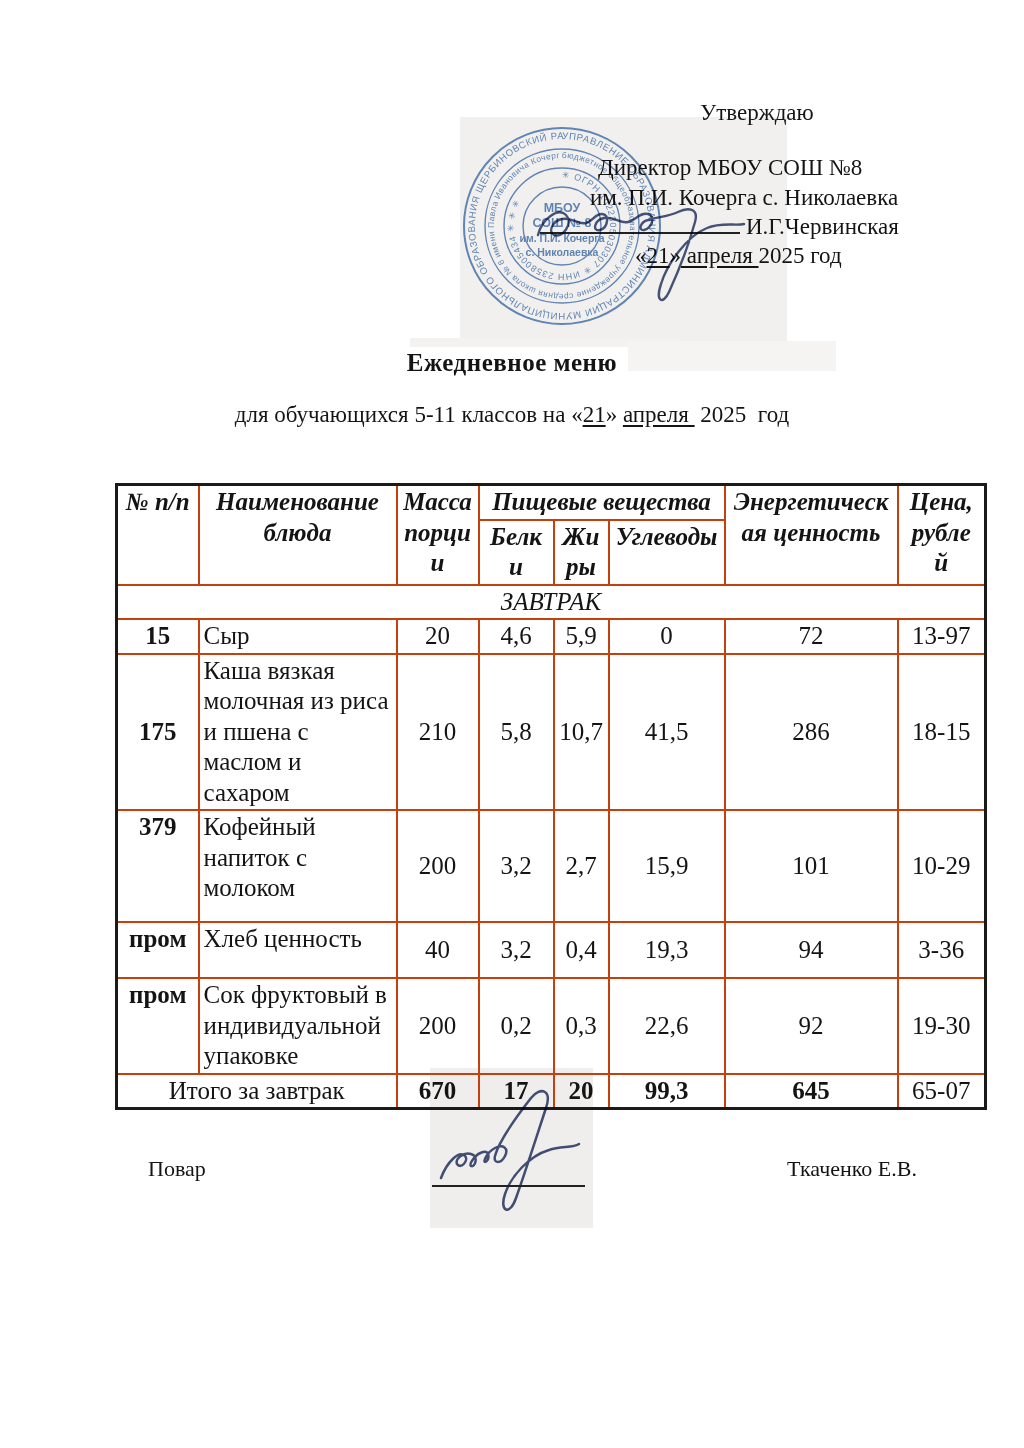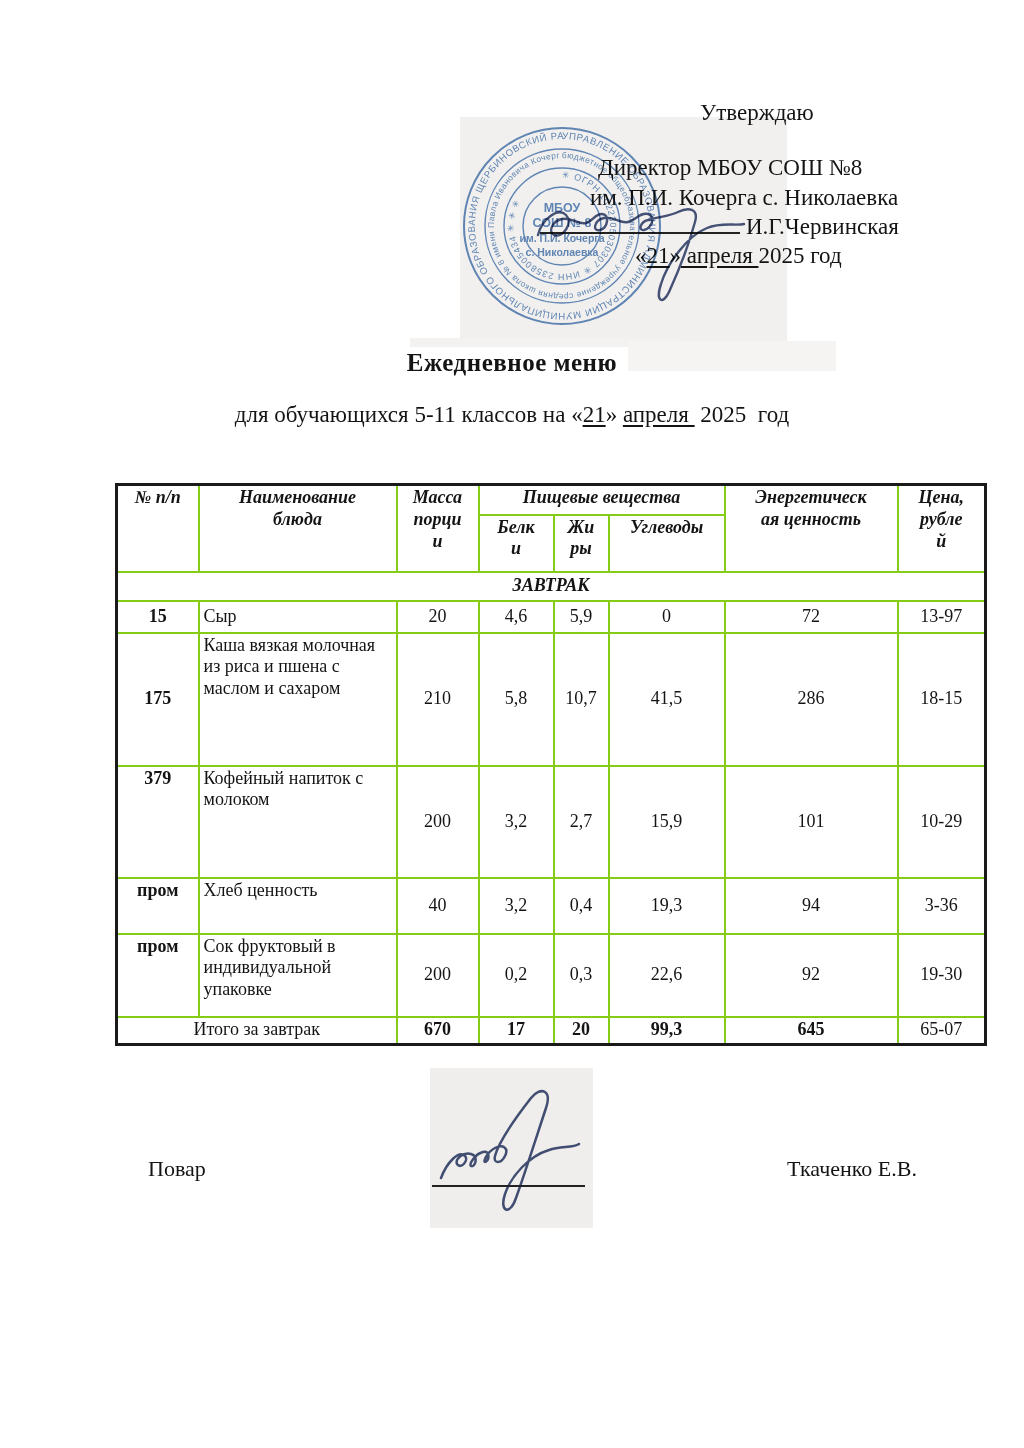--- a/index.html
+++ b/index.html
@@ -21,24 +21,24 @@
   .d2 { left:590px; top:185px; }
   .d3 { left:540px; top:214px; }
   .d4 { left:635px; top:243px; }
   .sig-rule { display:inline-block; width:200px; height:19px; border-bottom:2px solid #222; margin-right:6px; }
   u { text-underline-offset:3px; }
 
   .doc-title { left:0; top:349px; width:1024px; text-align:center; font-size:25px; font-weight:bold; letter-spacing:.5px; }
   .doc-subtitle { left:0; top:402px; width:1024px; text-align:center; font-size:23px; white-space:pre; }
 
   .menu-table { position:absolute; left:115px; top:483px; width:869px; border-collapse:collapse; table-layout:fixed; }
-  .menu-table td, .menu-table th { border:2px solid #84cc16; font-size:18px; line-height:1.22; padding:1px 4px; }
+  .menu-table td, .menu-table th { border:2px solid #c2410c; font-size:25px; line-height:1.22; padding:1px 4px; }
   .menu-table { border:3px solid #1a1a1a; }
   .menu-table th { font-weight:bold; font-style:italic; vertical-align:top; text-align:center; white-space:pre-line; }
-  .section-row td { font-weight:bold; font-style:italic; text-align:center; height:29px; }
+  .section-row td { font-weight:normal; font-style:italic; text-align:center; height:29px; }
   .num { text-align:center; vertical-align:middle; }
   .id-cell { font-weight:bold; text-align:center; }
   .v-top { vertical-align:top; }
   .v-mid { vertical-align:middle; }
   .dish { text-align:left; vertical-align:middle; padding-left:7px; }
   .dish.v-top { vertical-align:top; }
   .r-h32 td { height:32px; } .r-h133 td { height:133px; } .r-h91 td { height:112px; }
   .r-h56 td { height:56px; } .r-h83 td { height:83px; }
   .hdr1 th { height:30px; } .hdr2 th { height:57px; }
   .total-row td { height:28px; }

